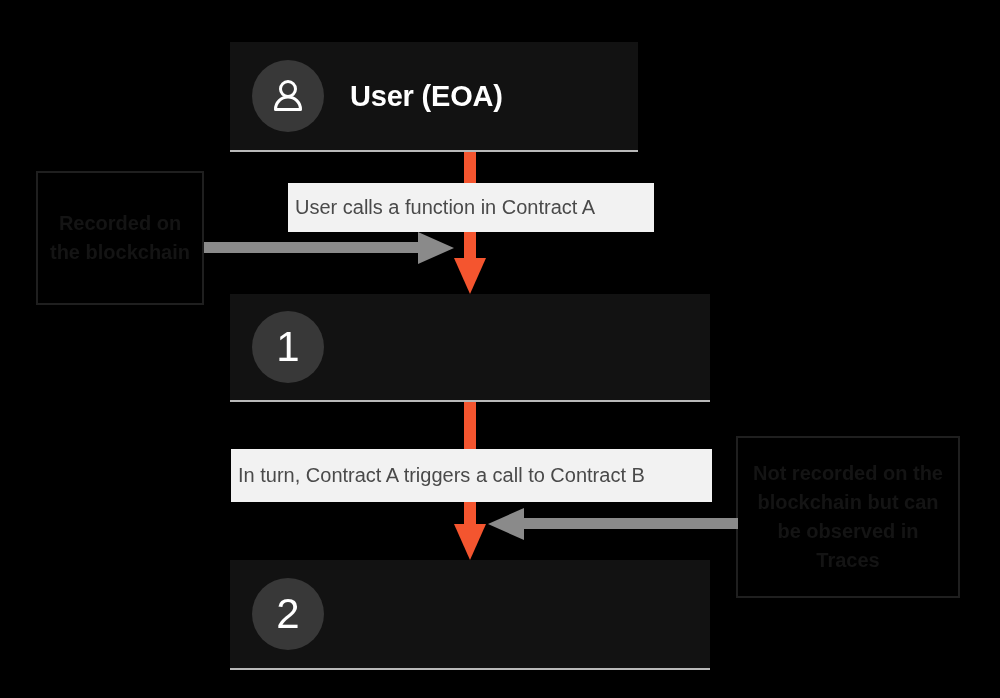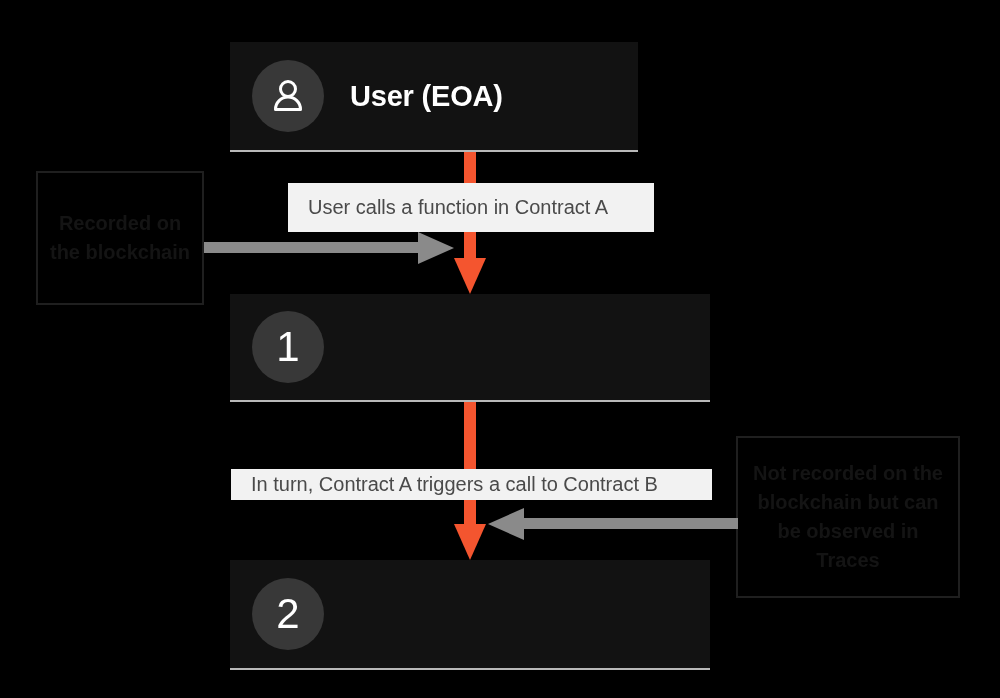--- a/index.html
+++ b/index.html
@@ -62,21 +62,21 @@
   
   .chip {
     position: absolute;
     background: #f2f2f2;
     color: #4a4a4a;
     font-size: 20px;
     font-weight: 400;
     display: flex;
     align-items: center;
     box-sizing: border-box;
-    padding: 0 20px;
+    padding: 0 7px;
     white-space: nowrap;
     z-index: 8;
   }
 
   
   .annot {
     position: absolute;
     background: #000000;
     border: 2px solid #1f1f1f;
     color: #141414;
@@ -132,21 +132,21 @@
   </div>
 
   <div class="node" style="left:230px; top:560px; width:480px; height:110px;">
     <div class="node-badge">2</div>
   </div>
 
   <div class="chip" style="left:288px; top:183px; width:366px; height:49px;">
     <span>User calls a function in Contract A</span>
   </div>
 
-  <div class="chip" style="left:231px; top:469px; width:481px; height:31px;">
+  <div class="chip" style="left:231px; top:449px; width:481px; height:53px;">
     <span>In turn, Contract A triggers a call to Contract B</span>
   </div>
 
   <svg class="arrow-h" style="left:204px; top:230px; width:252px; height:36px;" viewBox="0 0 252 36">
     <rect x="0" y="12" width="222" height="11" fill="#8a8a8a"></rect>
     <polygon points="250,18 214,2 214,34" fill="#8a8a8a"></polygon>
   </svg>
 
   <svg class="arrow-h" style="left:486px; top:506px; width:252px; height:36px;" viewBox="0 0 252 36">
     <rect x="30" y="12" width="222" height="11" fill="#8a8a8a"></rect>

